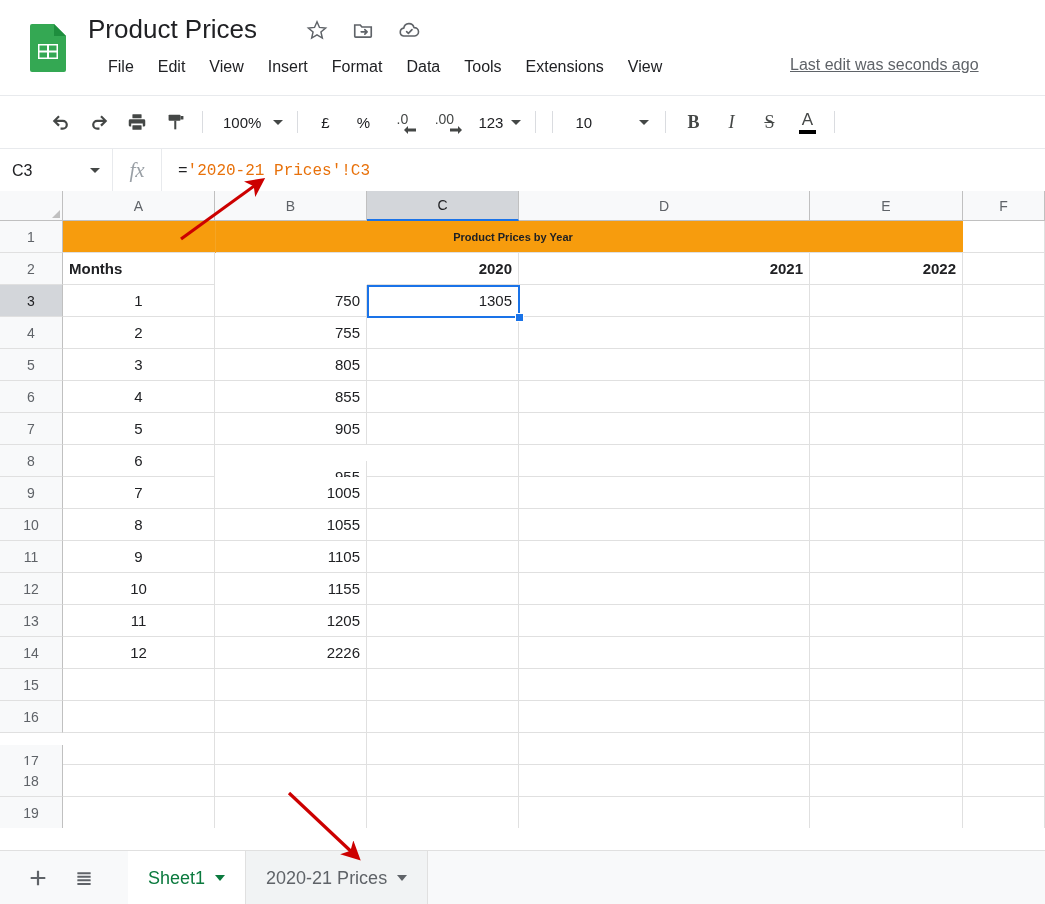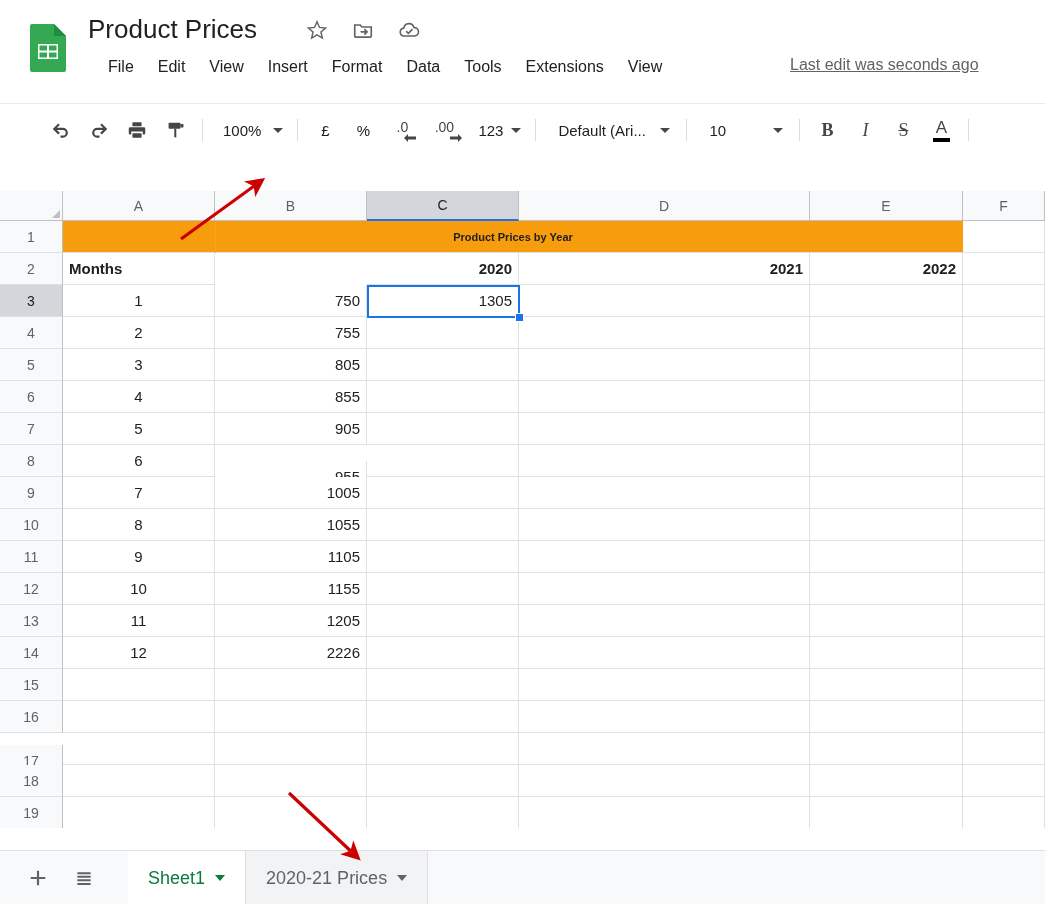--- a/index.html
+++ b/index.html
@@ -31,21 +31,21 @@
   }
   .lastedit{
     position:absolute;left:790px;top:56px;
     font-size:16px;color:#5f6368;text-decoration:underline;cursor:pointer;white-space:nowrap;
   }
 
   
   .toolbar{
     position:absolute;left:0;top:95px;width:1045px;height:52px;
     background:#fff;border-top:1px solid #e8eaed;
-    display:flex;align-items:center;margin-top:8px;
+    display:flex;align-items:center;
   }
   .tb-btn{
     height:32px;min-width:32px;margin:0 3px;
     display:flex;align-items:center;justify-content:center;
     border-radius:4px;cursor:pointer;color:#444746;
   }
   .tb-sep{width:1px;height:22px;background:#dadce0;margin:0 8px;}
   .tb-text{font-size:15px;color:#202124;padding:0 6px;}
   .caret{
     width:0;height:0;border-left:5px solid transparent;border-right:5px solid transparent;
@@ -265,24 +265,20 @@
         <path d="M13 5 L9 1 L9 3.6 L1 3.6 L1 6.4 L9 6.4 L9 9 z" fill="#444746"></path>
       </svg>
     </div>
     <div class="tb-zoom">
       <span class="tb-text">123</span>
       <span class="caret" style="margin-left:2px;"></span>
     </div>
 
     <div class="tb-sep"></div>
 
-    <div class="tb-font">
-      <span class="tb-text" style="flex:1">Default (Ari...</span>
-      <span class="caret"></span>
-    </div>
 
     <div class="tb-sep"></div>
 
     <div class="tb-size">
       <span class="tb-text" style="flex:1">10</span>
       <span class="caret"></span>
     </div>
 
     <div class="tb-sep"></div>
 
@@ -298,20 +294,31 @@
     <div class="tb-btn">
       <span class="textcolor">
         <span class="a">A</span>
         <span class="bar"></span>
       </span>
     </div>
 
     <div class="tb-sep"></div>
   </div>
 
+  <div class="fbar">
+    <div class="namebox">
+      <span class="nb-text">C3</span>
+      <span class="caret"></span>
+    </div>
+    <div class="fx">fx</div>
+    <div class="finput">
+      <span class="f-eq">=</span>
+        <span class="f-ref">'2020-21 Prices'!C3</span>
+    </div>
+  </div>
 
   <div class="gridwrap">
     <div class="corner"></div>
 
     <div class="colhead" style="left:63px;width:152px;">A</div>
     <div class="colhead" style="left:215px;width:152px;">B</div>
     <div class="colhead sel" style="left:367px;width:152px;">C</div>
     <div class="colhead" style="left:519px;width:291px;">D</div>
     <div class="colhead" style="left:810px;width:153px;">E</div>
     <div class="colhead" style="left:963px;width:82px;">F</div>

